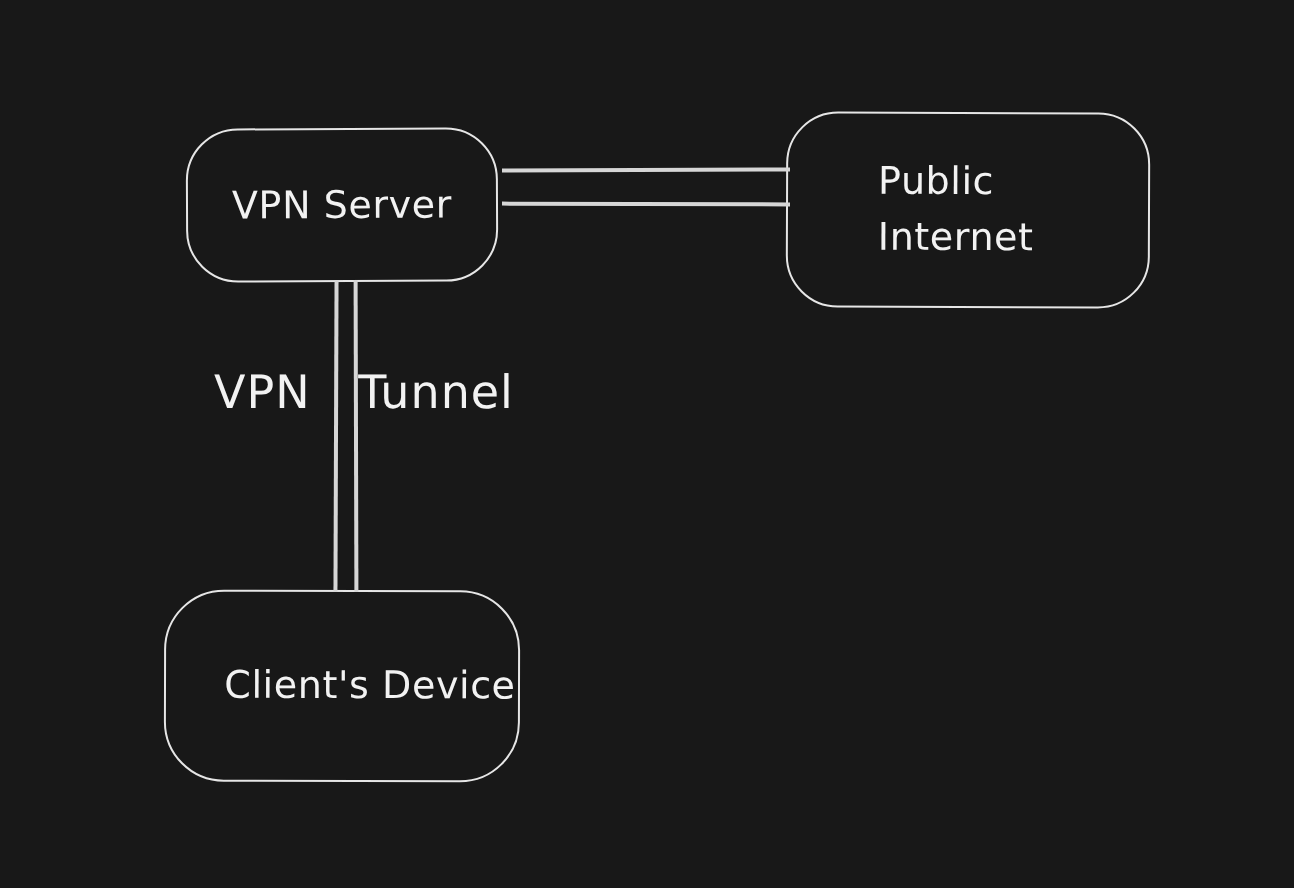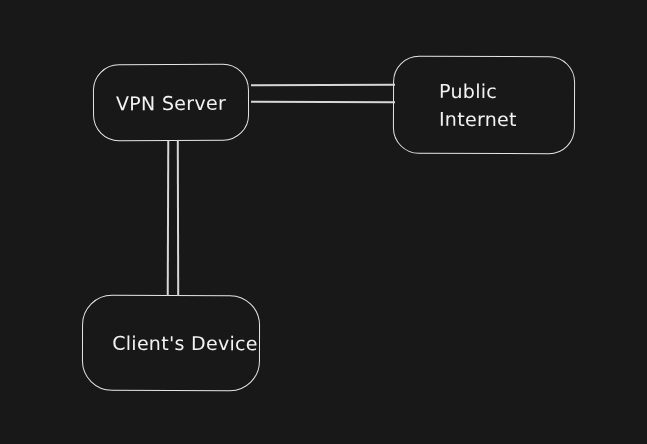--- a/index.html
+++ b/index.html
@@ -101,14 +101,15 @@
   <div class="node node-client-device">
     <span class="node-label">Client's Device</span>
   </div>
 
   <div class="edge-line edge-h line-a"></div>
   <div class="edge-line edge-h line-b"></div>
 
   <div class="edge-line edge-v line-a"></div>
   <div class="edge-line edge-v line-b"></div>
 
+  <div class="edge-label">VPN Tunnel</div>
 
 </div>
 
 </body></html>

